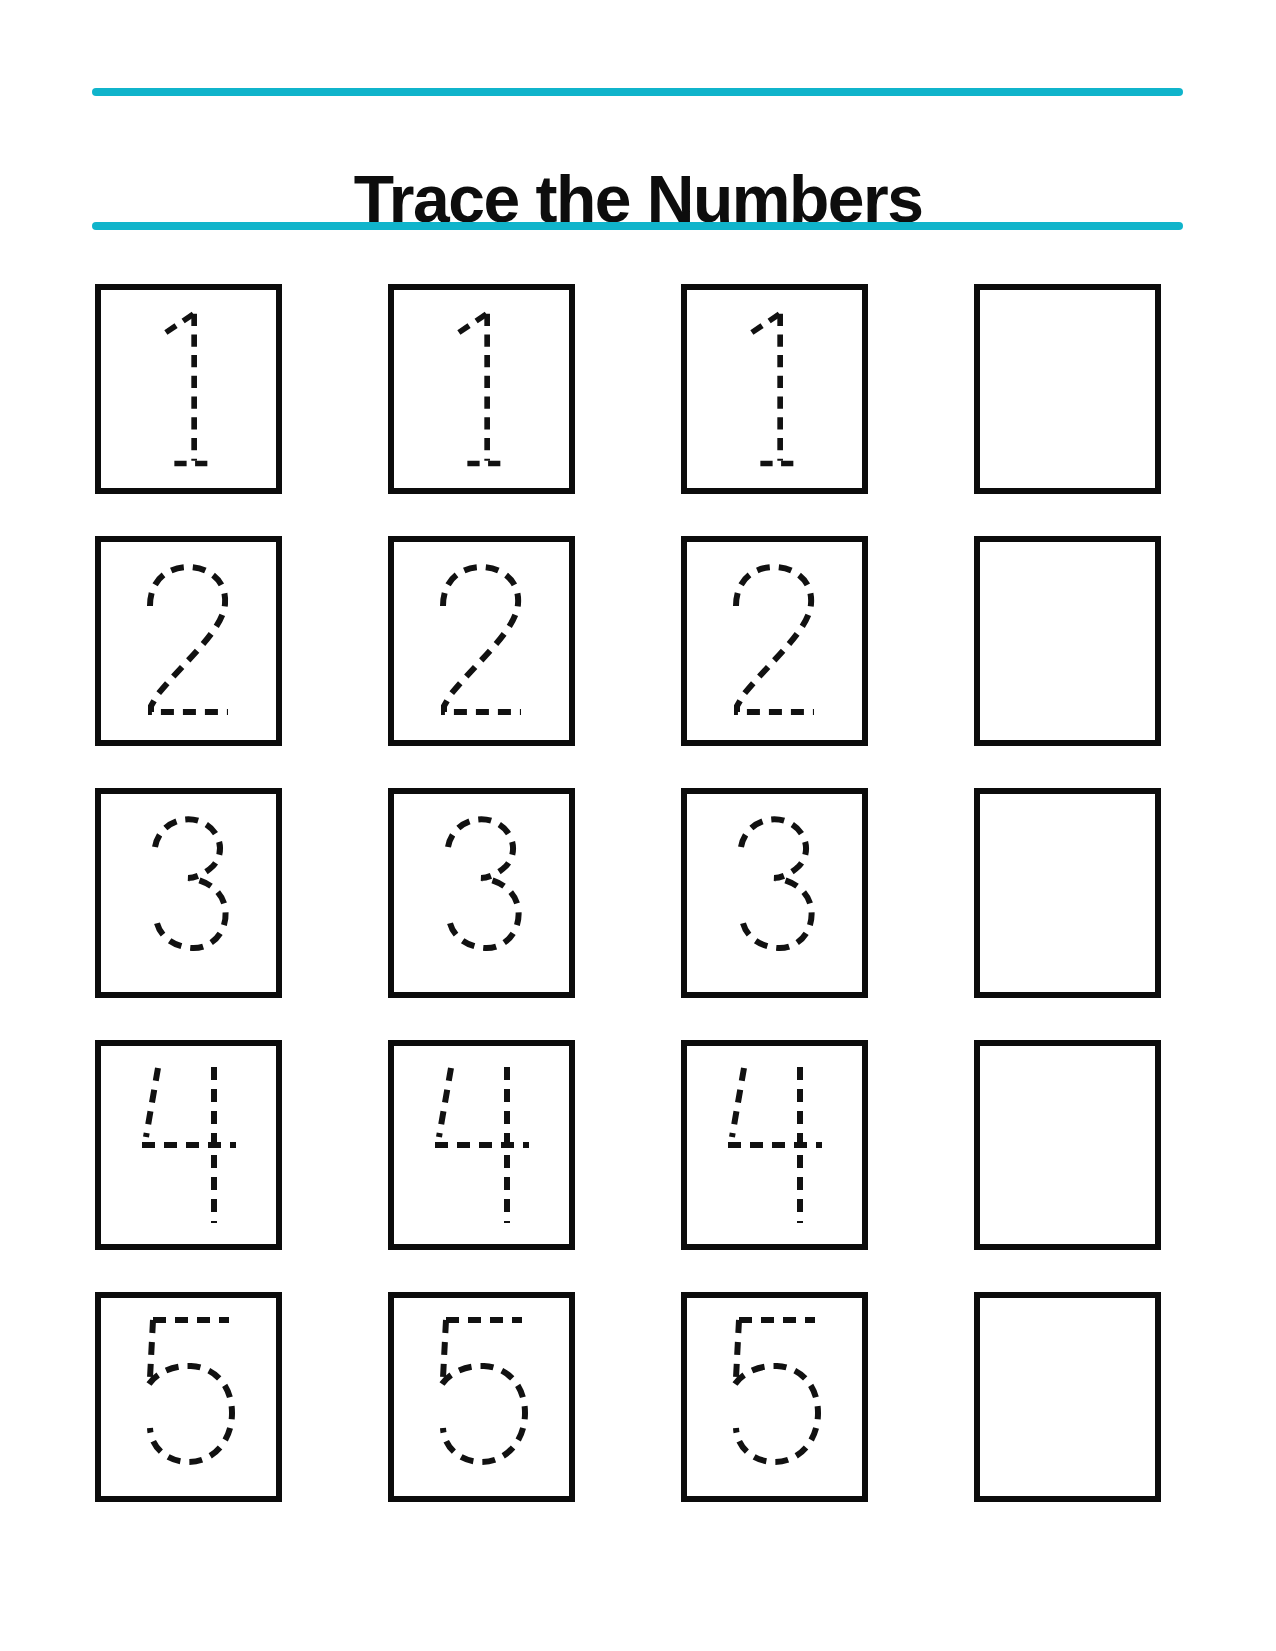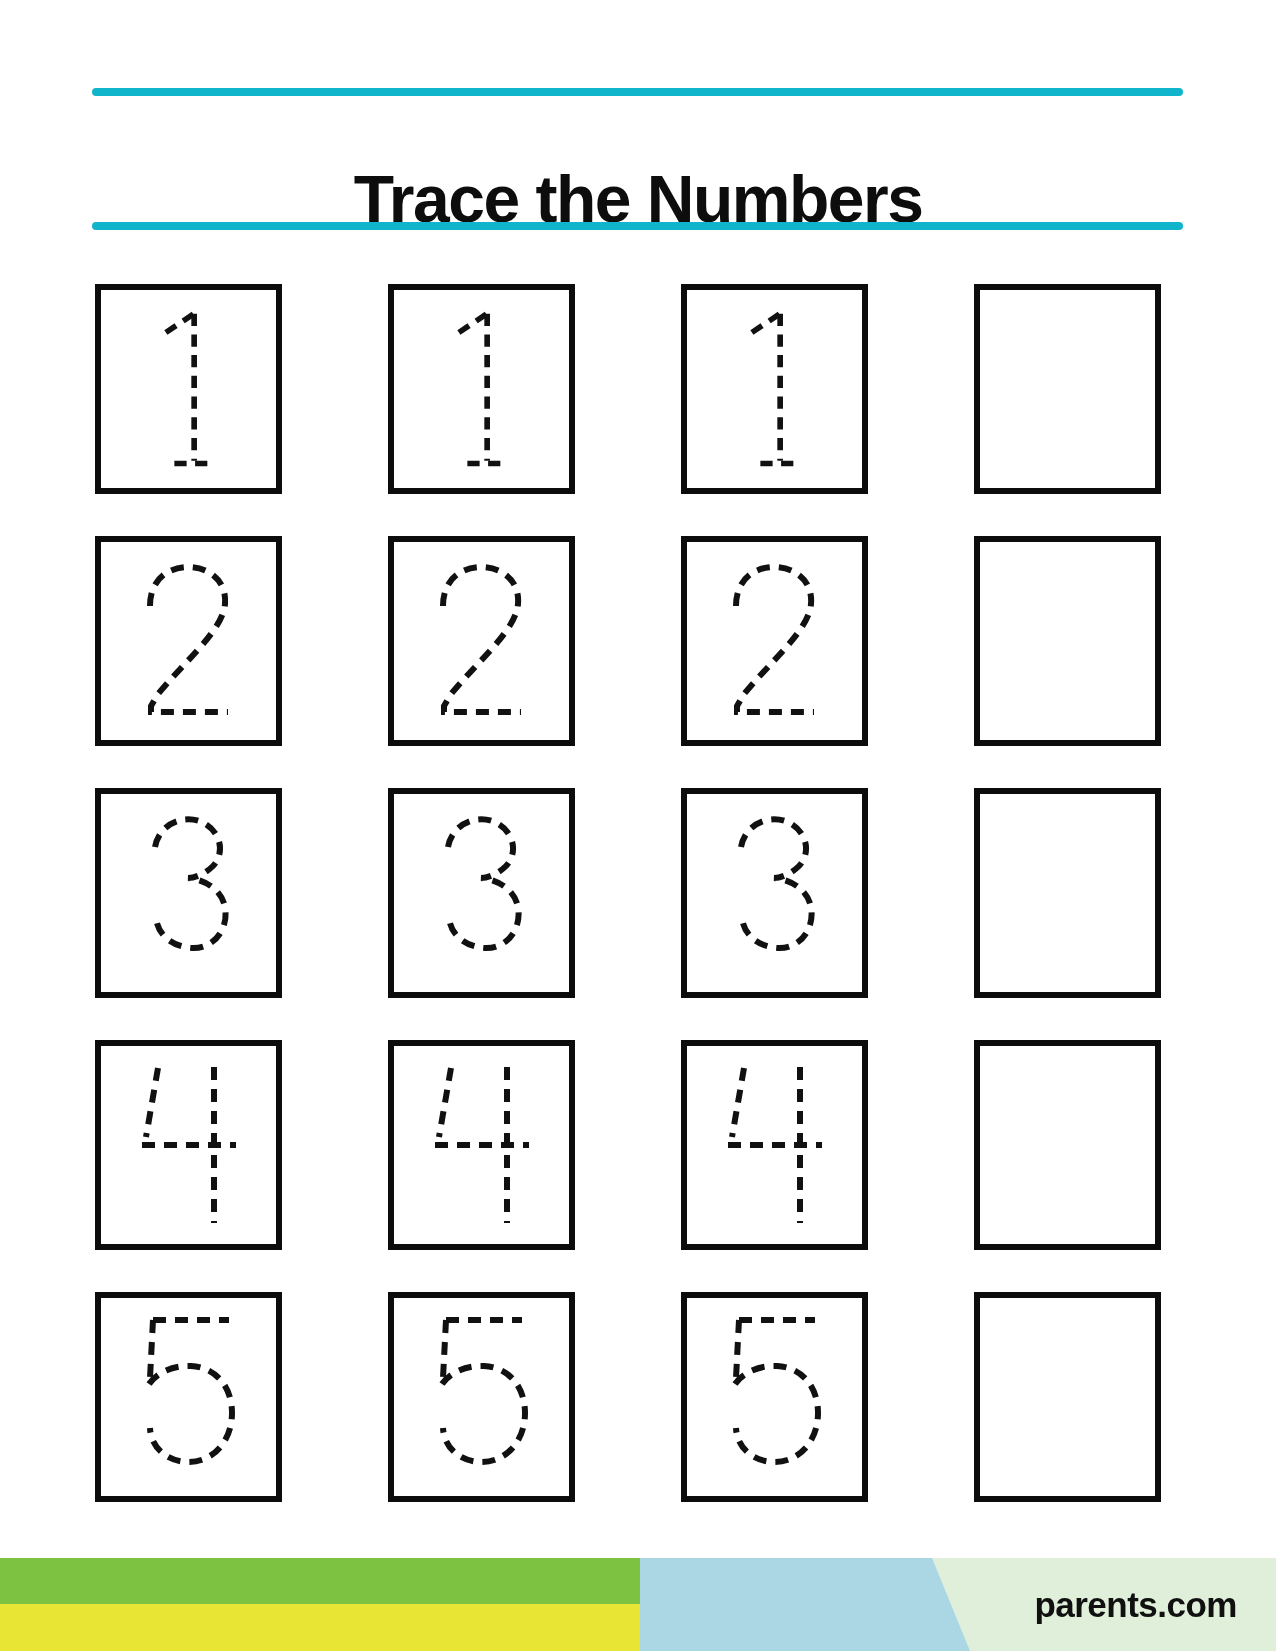--- a/index.html
+++ b/index.html
@@ -229,24 +229,14 @@
       <div class="cell">
         <svg viewBox="0 0 96 163" width="96" height="163">
           <path d="M12 4 L88 4" class="digit-path"></path>
           <path d="M12 4 L9 62" class="digit-path"></path>
           <path d="M8 68 C16 56 34 49 50 50 C74 51 91 70 91 97 C91 127 70 147 46 146 C25 145 10 131 9 112" class="digit-path"></path>
         </svg>
       </div>
       <div class="cell"></div>
     </div>
 
-  <div class="footer">
-    <div class="stripes">
-      <div class="stripe-green"></div>
-      <div class="stripe-yellow"></div>
-    </div>
-    <div class="pale">
-      <span class="brand">parents.com</span>
-    </div>
-    <div class="blue"></div>
-  </div>
 
 </div>
 
 </body></html>

